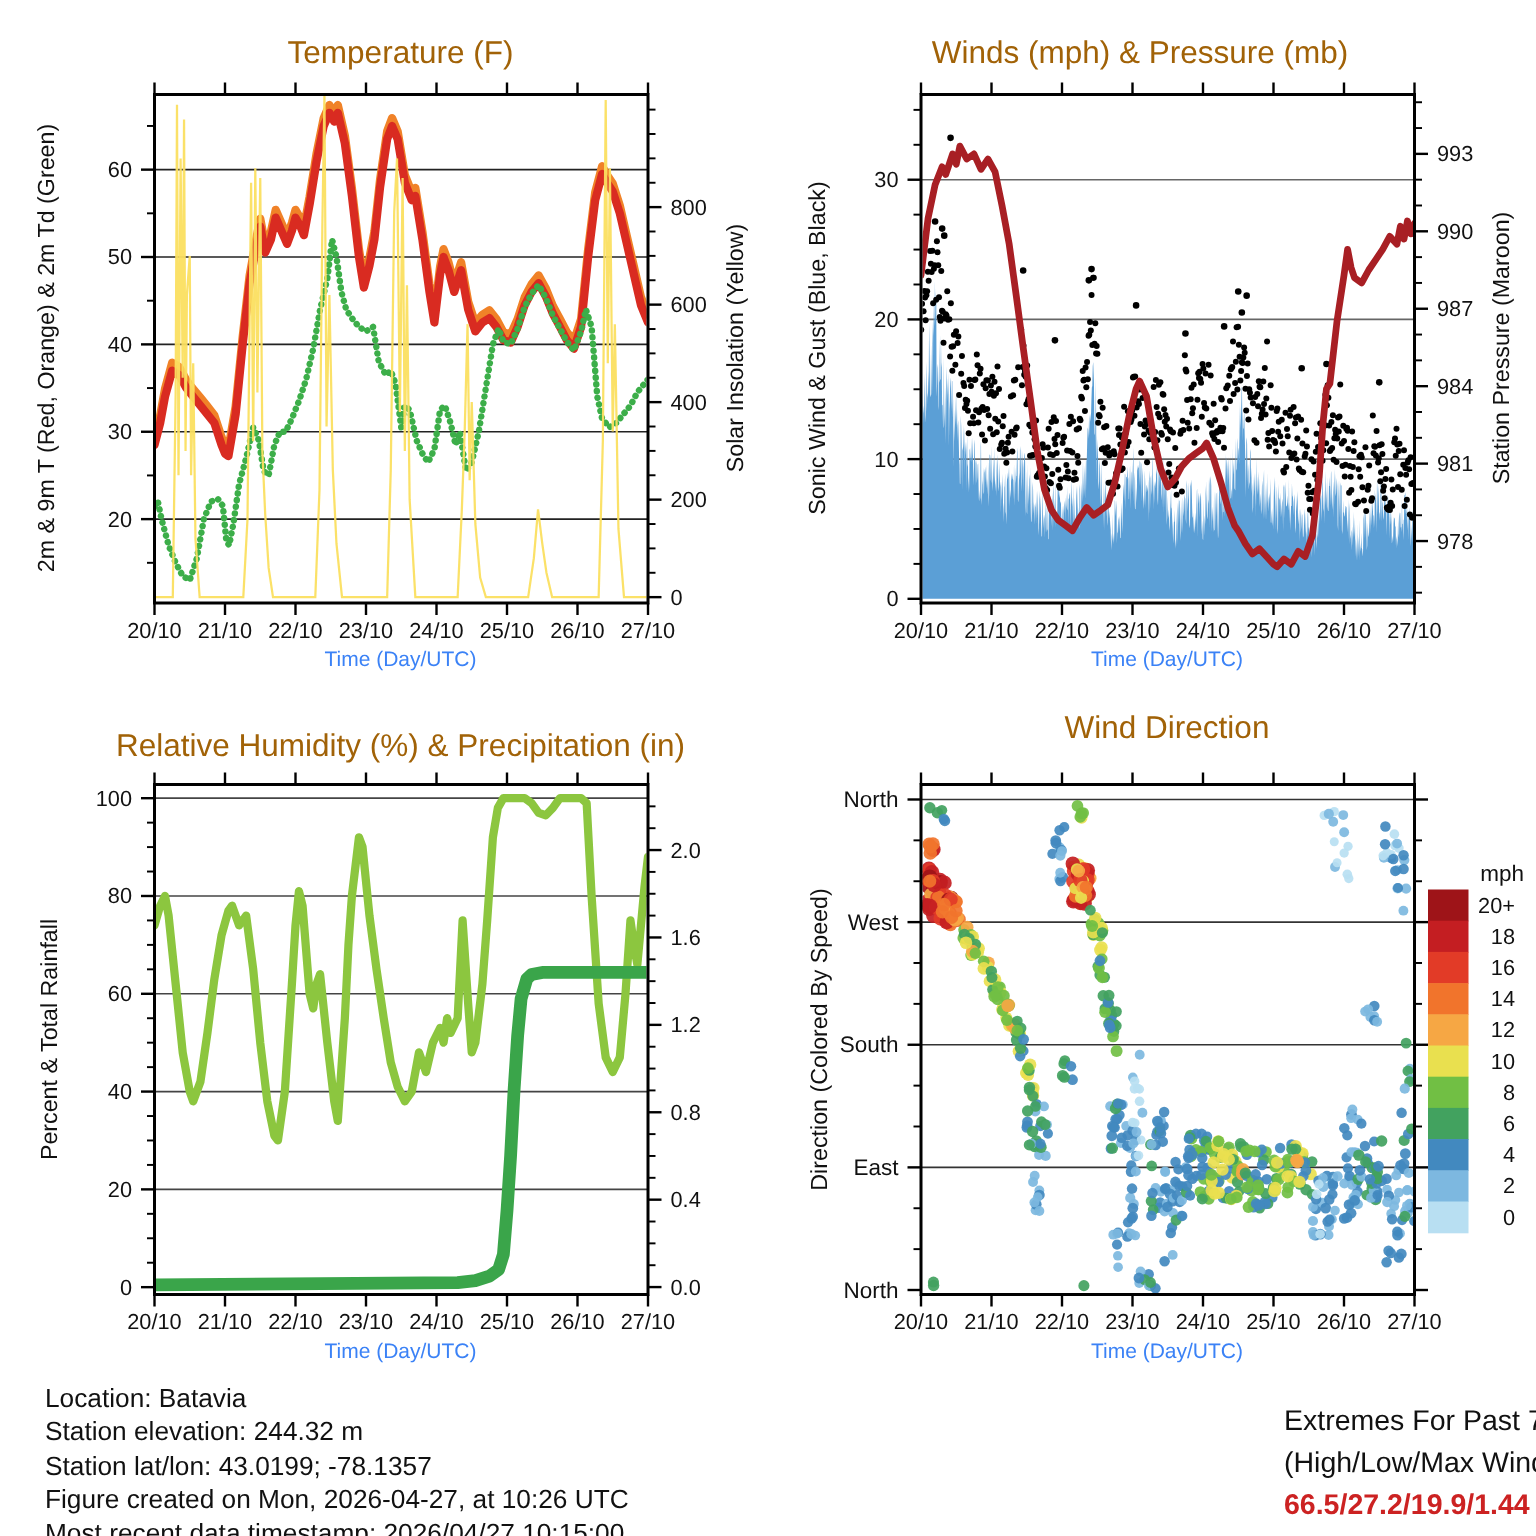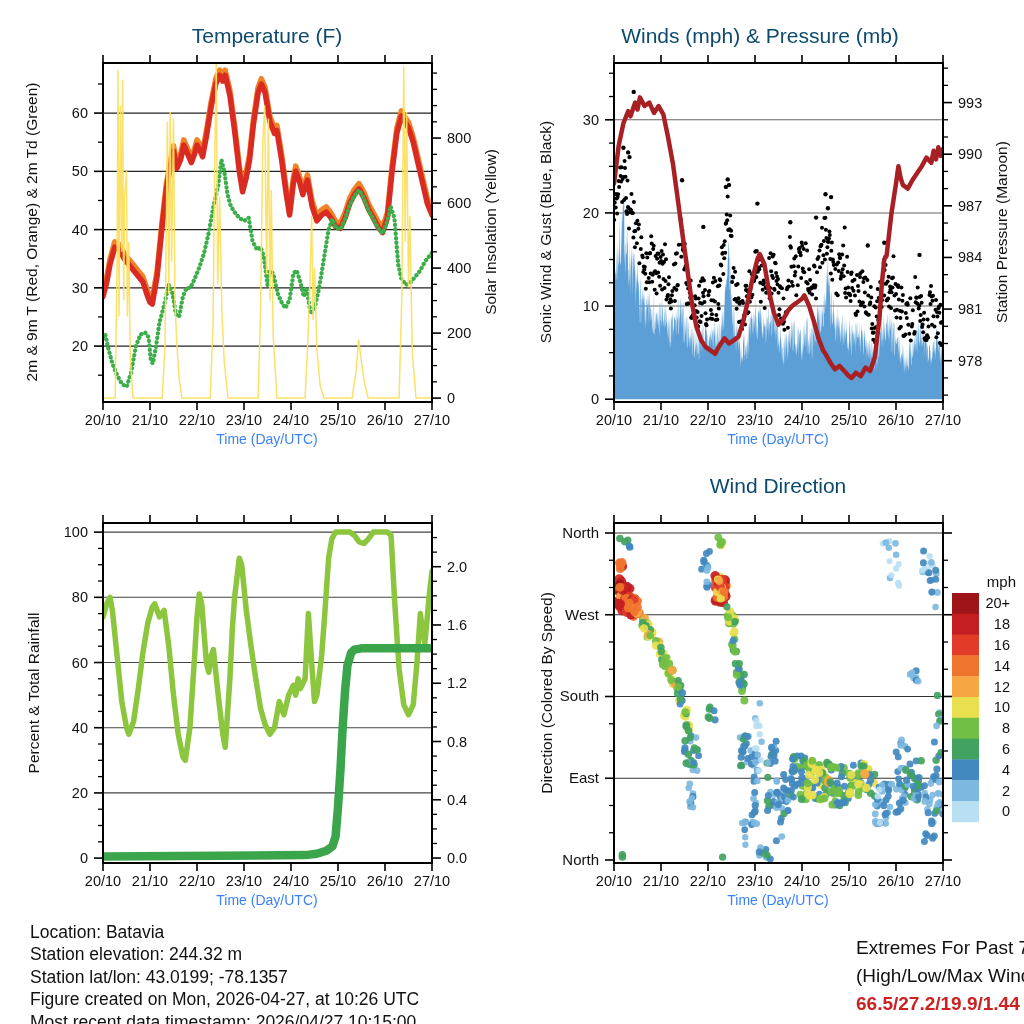--- a/index.html
+++ b/index.html
@@ -1,19 +1,19 @@
 <!DOCTYPE html>
 <html><head>
 <meta charset="utf-8">
 <style>
   html,body{margin:0;padding:0;background:#fff;}
   #canvas{position:relative;width:1024px;height:1024px;background:#ffffff;
           font-family:"Liberation Sans",sans-serif;color:#111;overflow:hidden;}
   #figure{position:absolute;left:0;top:0;}
-  .title{position:absolute;transform:translateX(-50%);font-size:21px;white-space:nowrap;color:#0c4a6e;}
+  .title{position:absolute;transform:translateX(-50%);font-size:21px;white-space:nowrap;color:#a16207;}
   .xlab{position:absolute;transform:translateX(-50%);font-size:14px;white-space:nowrap;color:#3b82f6;}
   .ylab{position:absolute;transform:translate(-50%,-50%) rotate(-90deg);font-size:15.5px;white-space:nowrap;color:#111;}
   #footer{position:absolute;left:30px;top:921px;font-size:17.5px;line-height:22.4px;color:#111;}
   #extremes{position:absolute;left:856px;top:934px;width:0;}
   #extremes div{transform:translateX(-50%);white-space:nowrap;text-align:center;}
   .ex-line{font-size:19px;color:#111;line-height:28px;}
   .ex-val{font-size:19px;font-weight:bold;line-height:28px;}
   svg text{font-family:"Liberation Sans",sans-serif;fill:#111;}
 </style>
 </head>
@@ -1751,20 +1751,21 @@
       <text x="1010" y="712.4" text-anchor="end" font-size="14.5">10</text>
       <text x="1010" y="733.2" text-anchor="end" font-size="14.5">8</text>
       <text x="1010" y="754.0" text-anchor="end" font-size="14.5">6</text>
       <text x="1010" y="774.8" text-anchor="end" font-size="14.5">4</text>
       <text x="1010" y="795.6" text-anchor="end" font-size="14.5">2</text>
       <text x="1010" y="816.4" text-anchor="end" font-size="14.5">0</text>
     </svg>
 
   <div class="title" style="left:267px;top:24px;">Temperature (F)</div>
   <div class="title" style="left:760px;top:24px;">Winds (mph) &amp; Pressure (mb)</div>
+  <div class="title" style="left:267px;top:486px;">Relative Humidity (%) &amp; Precipitation (in)</div>
   <div class="title" style="left:778px;top:474px;">Wind Direction</div>
 
   <div class="xlab" style="left:267px;top:431px;">Time (Day/UTC)</div>
   <div class="xlab" style="left:778px;top:431px;">Time (Day/UTC)</div>
   <div class="xlab" style="left:267px;top:892px;">Time (Day/UTC)</div>
   <div class="xlab" style="left:778px;top:892px;">Time (Day/UTC)</div>
 
   <div class="ylab" style="left:32px;top:232px;">2m &amp; 9m T (Red, Orange) &amp; 2m Td (Green)</div>
   <div class="ylab" style="left:491px;top:232px;">Solar Insolation (Yellow)</div>
   <div class="ylab" style="left:546px;top:232px;">Sonic Wind &amp; Gust (Blue, Black)</div>

